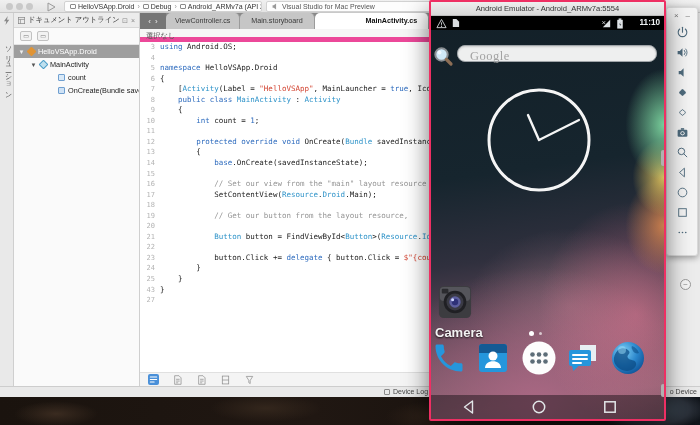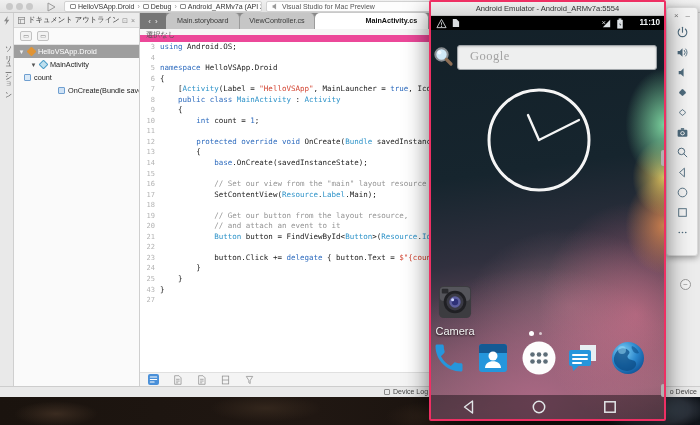--- a/index.html
+++ b/index.html
@@ -51,22 +51,22 @@
   .ti.class-icon { width:7px; height:7px; background:#bfe0ef; border:1px solid #4a9cc7; transform:rotate(45deg); border-radius:1px; }
   .ti.field-icon, .ti.method-icon { width:7px; height:7px; background:#d9e9f7; border:1px solid #6f9fd0; border-radius:1px; }
   .ti.method-icon { background:#cfe2f5; }
 
   
   #tabstrip { position:absolute; left:140px; top:13px; width:289px; height:16px; background:#898989; display:flex; }
   #tab-nav { width:26px; height:16px; background:#767676; color:#eee; display:flex; align-items:center; justify-content:center; gap:4px; font-size:8px; }
   .tab { height:16px; line-height:16px; text-align:center; font-size:7.2px; color:#3a3a3a; background:#c6c6c6;
     border-right:1px solid #9b9b9b; border-radius:5px 5px 0 0; flex:1; white-space:nowrap; overflow:hidden; }
   .tab.active { background:#ffffff; font-weight:bold; color:#111;padding-left:40px; }
-  #pathbar { position:absolute; left:140px; top:29px; width:289px; height:13px; background:#f6f6f6; border-bottom:7px solid #ec4899;
-    font-size:7.3px; color:#555; line-height:13px; padding-left:6px;font-family:Liberation Mono, monospace; }
+  #pathbar { position:absolute; left:140px; top:29px; width:289px; height:13px; background:#f6f6f6; border-bottom:5px solid #ec4899;
+    font-size:7.3px; color:#555; line-height:13px; padding-left:6px; }
   #code { position:absolute; left:140px; top:42px; width:289px; height:330px; background:#fff; overflow:hidden;
     font-family:"DejaVu Sans Mono",monospace; font-size:7.5px; }
   .cl { display:flex; height:10.55px; line-height:10.55px; }
   .ln { width:20px; flex:0 0 auto; text-align:right; padding-right:5px; color:#b3b3b3; font-size:7px; }
   .ct { white-space:pre; tab-size:4; -moz-tab-size:4; color:#222; }
   .tk-k { color:#2d6bbe; } .tk-t { color:#2e93c9; } .tk-s { color:#d2422f; }
   .tk-c { color:#949494;text-align:center; } .tk-n { color:#2d6bbe; } .tk-p { color:#222; }
   #ed-bottom { position:absolute; left:140px; top:372px; width:289px; height:14px; background:#f4f4f4; border-top:1px solid #e0e0e0;
     display:flex; align-items:center; padding-left:8px; gap:13px; }
   .ebi { width:11px; height:11px; border-radius:2px; display:flex; align-items:center; justify-content:center; }
@@ -96,26 +96,26 @@
       radial-gradient(ellipse 55px 80px at 100% 27%, rgba(125,214,160,.95) 0%, rgba(125,214,160,0) 70%),
       radial-gradient(ellipse 45px 55px at 100% 40%, rgba(233,202,94,.9) 0%, rgba(233,202,94,0) 70%),
       radial-gradient(ellipse 55px 70px at 100% 52%, rgba(224,138,78,.85) 0%, rgba(224,138,78,0) 70%),
       radial-gradient(ellipse 130px 150px at 88% 74%, rgba(236,122,152,.5) 0%, rgba(236,122,152,0) 75%),
       radial-gradient(ellipse 200px 170px at 45% 96%, rgba(175,105,135,.85) 0%, rgba(175,105,135,0) 80%),
       radial-gradient(ellipse 160px 120px at 60% 72%, rgba(205,150,160,.35) 0%, transparent 65%),
       linear-gradient(172deg, #132028 0%, #16252e 38%, #30303e 58%, #6d4f5f 78%, #8a6170 92%, #7c5766 100%); }
   #a-status { position:absolute; left:0; top:0; width:233px; height:14px; background:#000; display:flex; align-items:center; }
   #a-time { position:absolute; right:4px; top:0; height:14px; line-height:14px; font-size:8.2px; font-weight:bold; color:#eef2f4; }
   #search-mag { position:absolute; left:1px; top:29px; }
-  #search-bar { position:absolute; left:26px; top:29px; width:200px; height:25px; background:rgba(252,252,252,.94);
-    border:1px solid #9fa4a8; border-radius:3px; box-shadow:inset 0 1px 2px rgba(0,0,0,.15); }
+  #search-bar { position:absolute; left:26px; top:29px; width:200px; height:17px; background:rgba(252,252,252,.94);
+    border:1px solid #9fa4a8; border-radius:8px; box-shadow:inset 0 1px 2px rgba(0,0,0,.15); }
   #google-logo { position:absolute; left:12px; top:3px; font-family:"Liberation Serif",serif; font-size:12.5px; color:#a2a2a2; letter-spacing:.5px; }
   #clock { position:absolute; left:53px; top:69px; }
   #camera-app { position:absolute; left:4px; top:269px; width:40px; text-align:center; }
-  #camera-label { margin-top:2px; font-size:11px; color:#f2f2f2; text-shadow:0 1px 2px rgba(0,0,0,.8); }
+  #camera-label { margin-top:2px; font-size:13px; color:#f2f2f2; text-shadow:0 1px 2px rgba(0,0,0,.8);font-weight:bold; }
   #page-dots { position:absolute; left:98px; top:315px; width:20px; height:6px; }
   .pd1 { position:absolute; left:0; top:0; width:5px; height:5px; border-radius:50%; background:#fff; }
   .pd2 { position:absolute; left:10px; top:1px; width:3px; height:3px; border-radius:50%; background:rgba(255,255,255,.65); }
   #dock { position:absolute; left:0; top:324px; width:233px; height:40px; }
   .dock-ico { position:absolute; top:0; width:36px; height:36px; }
   #a-nav { position:absolute; left:0; top:379px; width:233px; height:24px; background:rgba(5,5,8,.42); }
   .nav-ico { position:absolute; top:4px; width:16px; height:16px; }
   .grip { position:absolute; width:4px; border-radius:2px; background:#b0b0b0; right:-1px; z-index:5; }
 </style>
 </head>
@@ -183,40 +183,40 @@
           <div class="tree-row selected" style="padding-left: 4px;">
             <span class="tw">▼</span>
             <span class="ti solution-icon"></span>
             <span>HelloVSApp.Droid</span>
           </div>
           <div class="tree-row" style="padding-left: 16px;">
             <span class="tw">▼</span>
             <span class="ti class-icon"></span>
             <span>MainActivity</span>
           </div>
-          <div class="tree-row" style="">
+          <div class="tree-row" style="padding-left: 34px;">
             <span class="tw"></span>
             <span class="ti field-icon"></span>
             <span>count</span>
           </div>
           <div class="tree-row" style="padding-left: 34px;">
             <span class="tw"></span>
             <span class="ti method-icon"></span>
             <span>OnCreate(Bundle savedInstanceState)</span>
           </div>
         </div>
     </div>
 
     <div id="tabstrip">
       <span id="tab-nav">
           <span>‹</span>
           <span>›</span>
         </span>
-    <span class="tab">Main.storyboard</span>
-        <span class="tab">ViewController.cs</span>
+    <span class="tab">ViewController.cs</span>
+        <span class="tab">Main.storyboard</span>
         <span class="tab active">MainActivity.cs</span>
       </div>
     <div id="pathbar">選択なし</div>
     <div id="code">
         <div class="cl">
           <span class="ln">3</span>
           <span class="ct"><span class="tk-k">using</span><span class="tk-p"> Android.OS;</span></span>
         </div>
         <div class="cl">
           <span class="ln">4</span>
@@ -265,45 +265,44 @@
         <div class="cl">
           <span class="ln">15</span>
           <span class="ct"></span>
         </div>
         <div class="cl">
           <span class="ln">16</span>
           <span class="ct"><span class="tk-c">			// Set our view from the "main" layout resource</span></span>
         </div>
         <div class="cl">
           <span class="ln">17</span>
-          <span class="ct"><span class="tk-p">			SetContentView(</span><span class="tk-t">Resource</span><span class="tk-p">.</span><span class="tk-t">Label</span><span class="tk-p">.Main);</span></span>
+          <span class="ct"><span class="tk-p">			SetContentView(</span><span class="tk-t">Resource</span><span class="tk-p">.</span><span class="tk-t">Droid</span><span class="tk-p">.Main);</span></span>
         </div>
         <div class="cl">
           <span class="ln">18</span>
           <span class="ct"></span>
         </div>
         <div class="cl">
           <span class="ln">19</span>
           <span class="ct"><span class="tk-c">			// Get our button from the layout resource,</span></span>
         </div>
         <div class="cl">
           <span class="ln">20</span>
-          <span class="ct"><span class="tk-c">			// and attach an event to it</span></span>
         </div>
         <div class="cl">
           <span class="ln">21</span>
           <span class="ct"><span class="tk-p">			</span><span class="tk-t">Button</span><span class="tk-p"> button = FindViewById&lt;</span><span class="tk-t">Button</span><span class="tk-p">&gt;(</span><span class="tk-t">Resource</span><span class="tk-p">.</span><span class="tk-t">Id</span></span>
         </div>
         <div class="cl">
           <span class="ln">22</span>
           <span class="ct"></span>
         </div>
         <div class="cl">
           <span class="ln">23</span>
-          <span class="ct"><span class="tk-p">			button.Click += </span><span class="tk-k">delegate</span><span class="tk-p"> { button.Text = </span><span class="tk-s">$"{count++}</span></span>
+          <span class="ct"><span class="tk-p">			button.Click += </span><span class="tk-k">delegate</span><span class="tk-p"> { button.Click = </span><span class="tk-s">$"{count++}</span></span>
         </div>
         <div class="cl">
           <span class="ln">24</span>
           <span class="ct"><span class="tk-p">		}</span></span>
         </div>
         <div class="cl">
           <span class="ln">25</span>
           <span class="ct"><span class="tk-p">	}</span></span>
         </div>
         <div class="cl">

